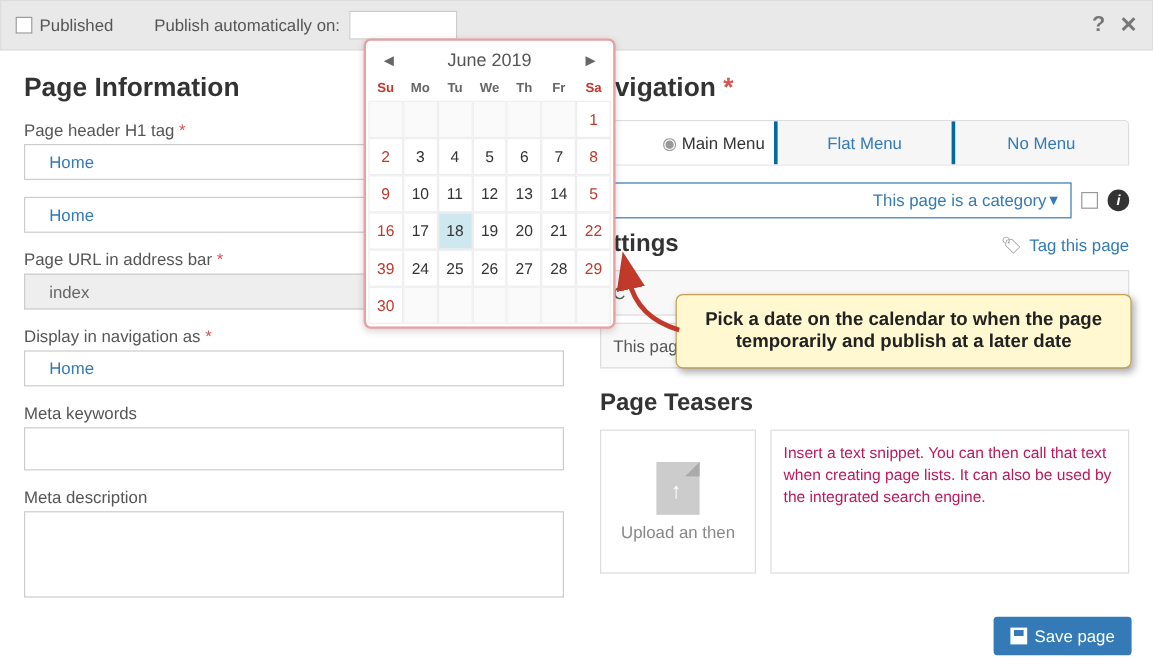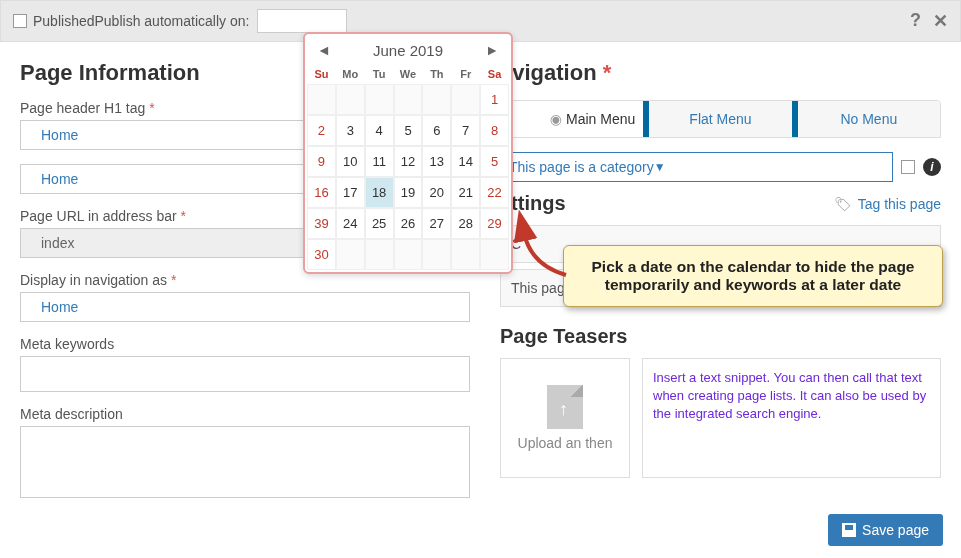--- a/index.html
+++ b/index.html
@@ -20,43 +20,43 @@
 h2.sub { font-size: 20px; color: #333; font-weight: bold; margin: 10px 0 10px; display:flex; align-items:center; justify-content:space-between;}
 
 .field-label { font-size: 14px; color: #555; margin-bottom: 4px; display: block; }
 .req { color: #d9534f; }
 .field { width: 100%; height: 30px; border: 1px solid #ccc; padding: 4px 20px; font-size: 14px; color: #337ab7; margin-bottom: 14px; }
 .field.ro { background: #eee; color: #666; }
 .textarea { width: 100%; height: 36px; border: 1px solid #ccc; padding: 4px 8px; margin-bottom: 14px; }
 .textarea.big { height: 72px; }
 
 .tabs { display: flex; border: 1px solid #ddd; border-radius:4px 4px 0 0; overflow:hidden; }
-.tab { flex: 1; text-align: center; padding: 10px 8px; font-size: 14px; cursor: pointer; color: #337ab7; background:#f6f6f6; border-left:6px solid #0369a1;}
+.tab { flex: 1; text-align: center; padding: 10px 8px; font-size: 14px; cursor: pointer; color: #337ab7; background:#f6f6f6; border-left:3px solid #0369a1;}
 .tab:first-child{border-left:none;}
 .tab.active { background: #fff; color: #333; text-align: right; }
 .tab .check { color: #999; margin-right: 4px; }
 
 .cat-row { display:flex; align-items:center; gap:8px; margin-top:14px; }
-.select { flex: 1; height: 30px; border: 1px solid #337ab7; color:#337ab7; padding: 4px 8px; font-size: 14px; display:flex; justify-content:flex-start; align-items:center; background:#fff;}
+.select { flex: 1; height: 30px; border: 1px solid #337ab7; color:#337ab7; padding: 4px 8px; font-size: 14px; display:flex; justify-content:flex-end; align-items:center; background:#fff;}
 .select .caret { color:#337ab7; font-size:12px;}
 .chk2 { width:14px; height:14px; border:1px solid #999; background:#fff;}
 .info { width:18px; height:18px; border-radius:50%; background:#333; color:#fff; display:inline-flex; align-items:center; justify-content:center; font-size:12px; font-style:italic; font-weight:bold;}
 
 .tag-link { color:#337ab7; font-size:14px; display:flex; align-items:center; gap:6px; font-weight:normal;}
 .tag-link .tag-icon{ color:#999; font-size:14px;}
 
 .settings-box { border:1px solid #ddd; padding:10px; background:#f8f8f8; margin-bottom:6px;}
 .settings-box .row{ color:#555; font-size:14px;}
 
 .teasers { display:flex; gap:12px; margin-top:8px;}
 .upload-box { width:130px; height:120px; border:1px solid #ddd; display:flex; flex-direction:column; align-items:center; justify-content:center; color:#888; font-size:14px; text-align:center; gap:6px;}
 .upload-box .doc-icon{ width:36px; height:44px; background:#ccc; position:relative;}
 .upload-box .doc-icon::before{ content:''; position:absolute; top:0; right:0; width:12px; height:12px; background:linear-gradient(135deg, transparent 50%, #aaa 50%);}
 .upload-box .doc-icon::after{ content:'↑'; color:#fff; position:absolute; top:14px; left:12px; font-size:18px; font-weight:bold;}
-.snippet-box { flex:1; min-height:120px; border:1px solid #ddd; padding:10px; color:#6d28d9; font-size:13px; line-height:1.4;}
+.snippet-box { flex:1; min-height:120px; border:1px solid #ddd; padding:10px; color:#be185d; font-size:13px; line-height:1.4;}
 
 .save-btn { position:absolute; bottom:12px; right:18px; background:#337ab7; color:#fff; border:none; padding:8px 14px; font-size:14px; border-radius:3px; display:flex; align-items:center; gap:6px; cursor:pointer;}
 .save-btn .floppy{ display:inline-block; width:14px;height:14px; background:#fff; position:relative;}
 .save-btn .floppy::after{content:''; position:absolute; top:2px; left:3px; width:8px; height:5px; background:#337ab7;}
 
 .calendar { position:absolute; top:32px; left:303px; width:210px; background:#fff; border:2px solid #e8a0a0; border-radius:6px; box-shadow:0 2px 6px rgba(0,0,0,0.15); z-index:100; padding:2px;}
 .cal-head { display:flex; align-items:center; justify-content:space-between; padding:4px 6px;}
 .cal-head .nav{ color:#666; cursor:pointer; font-size:14px; padding:2px 4px;}
 .cal-head .title{ color:#555; font-size:15px;}
 .cal-grid { display:grid; grid-template-columns:repeat(7,1fr); }
@@ -70,21 +70,21 @@
 .callout { position:absolute; top:245px; left:563px; width:380px; background:#fff8d0; border:1px solid #c0a050; border-radius:6px; padding:12px 16px; box-shadow:2px 3px 6px rgba(0,0,0,0.3); z-index:90; text-align:center; font-size:15.5px; font-weight:bold; color:#222;}
 .arrow { position:absolute; top:225px; left:516px; z-index:95;}
 .arrow svg{ overflow:visible;}
 </style>
 </head>
 <body>
 
 <div class="topbar">
   <span class="chk"></span>
   <span class="lbl">Published</span>
-  <span class="lbl" style="">Publish automatically on:</span>
+  <span class="lbl" style="margin-left:34px;">Publish automatically on:</span>
   <input class="pub-input" style="">
   <div class="right">
     <span class="icon">?</span>
     <span class="icon">✕</span>
   </div>
 </div>
 
 <div class="container">
 
   <div class="col-left">
@@ -221,14 +221,14 @@
     <defs>
         <marker id="ah" markerWidth="10" markerHeight="10" refX="2" refY="3" orient="auto">
           <path d="M0,0 L0,6 L8,3 z" fill="#c0392b"></path>
         </marker>
       </defs>
     <path d="M50,50 Q15,40 8,8" stroke="#c0392b" stroke-width="4" fill="none" marker-end="url(#ah)"></path>
   </svg>
 </div>
 
 <div class="callout">
-  <span>Pick a date on the calendar to hide the page temporarily and keywords at a later date</span>
+  <span>Pick a date on the calendar to when the page temporarily and publish at a later date</span>
 </div>
 
 </body></html>

